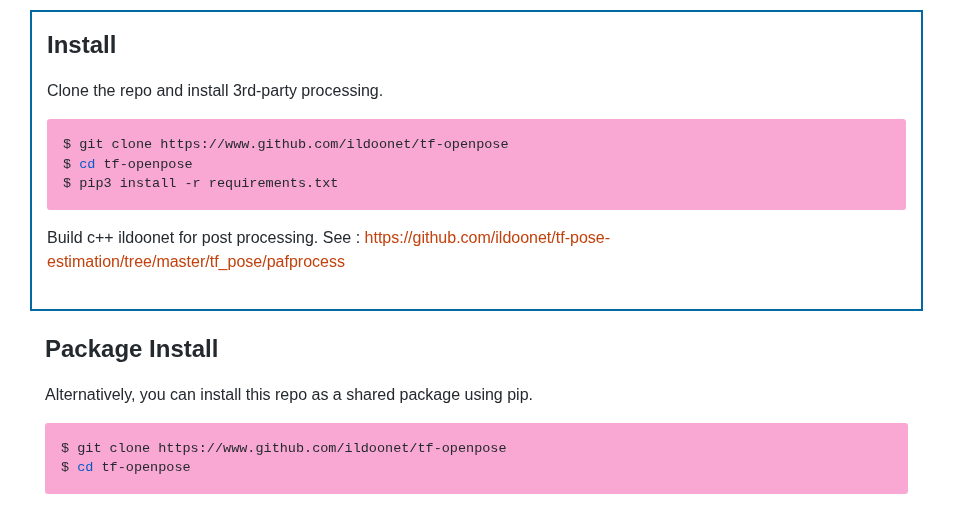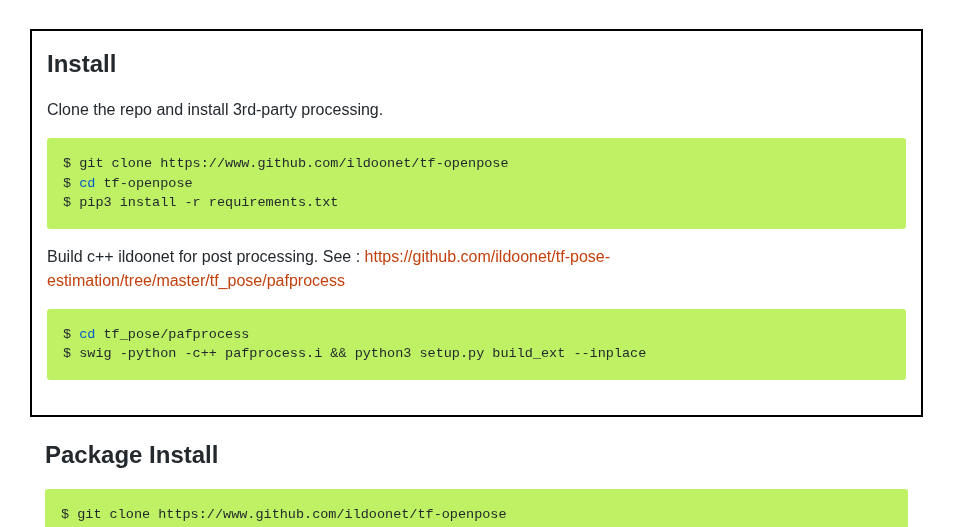--- a/index.html
+++ b/index.html
@@ -13,41 +13,40 @@
       background: #ffffff;
       font-size: 16px;
       line-height: 1.5;
       padding: 0;
     }
     .container {
       padding: 10px 45px 20px 45px;
       max-width: 953px;
     }
     .highlight-box {
-      border: 2px solid #000000;
+      border: 2px solid #0369a1;
       padding: 15px 0 15px 0;
       margin-left: -15px;
       margin-right: -15px;
       padding-left: 15px;
       padding-right: 15px;
       margin-bottom: 20px;
-      margin-top: 19px;
     }
     h2 {
       font-size: 24px;
       font-weight: 600;
       margin-bottom: 16px;
       color: #24292e;
     }
     p {
       margin-bottom: 16px;
       color: #24292e;
     }
     pre {
-      background-color: #bef264;
+      background-color: #f9a8d4;
       padding: 16px;
       border-radius: 3px;
       overflow-x: auto;
       margin-bottom: 16px;
       font-family: "SFMono-Regular", Consolas, "Liberation Mono", Menlo, monospace;
       font-size: 13.5px;
       line-height: 1.45;
     }
     pre .line {
       display: block;
@@ -78,23 +77,23 @@
 
   <div class="highlight-box">
     <div class="section">
       <h2>Install</h2>
       <p>Clone the repo and install 3rd-party processing.</p>
 
       <pre><span class="line"><span class="prompt">$ </span><span class="cmd-text">git clone https://www.github.com/ildoonet/tf-openpose</span></span><span class="line"><span class="prompt">$ </span><span class="cmd-builtin">cd</span><span class="cmd-text"> tf-openpose</span></span><span class="line"><span class="prompt">$ </span><span class="cmd-text">pip3 install -r requirements.txt</span></span></pre>
 
       <p><span>Build c++ ildoonet for post processing. See : </span><a href="#">https://github.com/ildoonet/tf-pose-estimation/tree/master/tf_pose/pafprocess</a></p>
 
-      <pre><span class="line"><span class="prompt">$ </span><span class="cmd-builtin">cd</span><span class="cmd-text"> tf_pose/pafprocess</span></span><span class="line"><span class="prompt">$ </span><span class="cmd-text">swig -python -c++ pafprocess.i &amp;&amp; python3 setup.py build_ext --inplace</span></span></pre>
     </div>
   </div>
 
   <div class="section">
     <h2>Package Install</h2>
+    <p>Alternatively, you can install this repo as a shared package using pip.</p>
 
     <pre><span class="line"><span class="prompt">$ </span><span class="cmd-text">git clone https://www.github.com/ildoonet/tf-openpose</span></span><span class="line"><span class="prompt">$ </span><span class="cmd-builtin">cd</span><span class="cmd-text"> tf-openpose</span></span></pre>
   </div>
 
 </div>
 
 </body></html>

